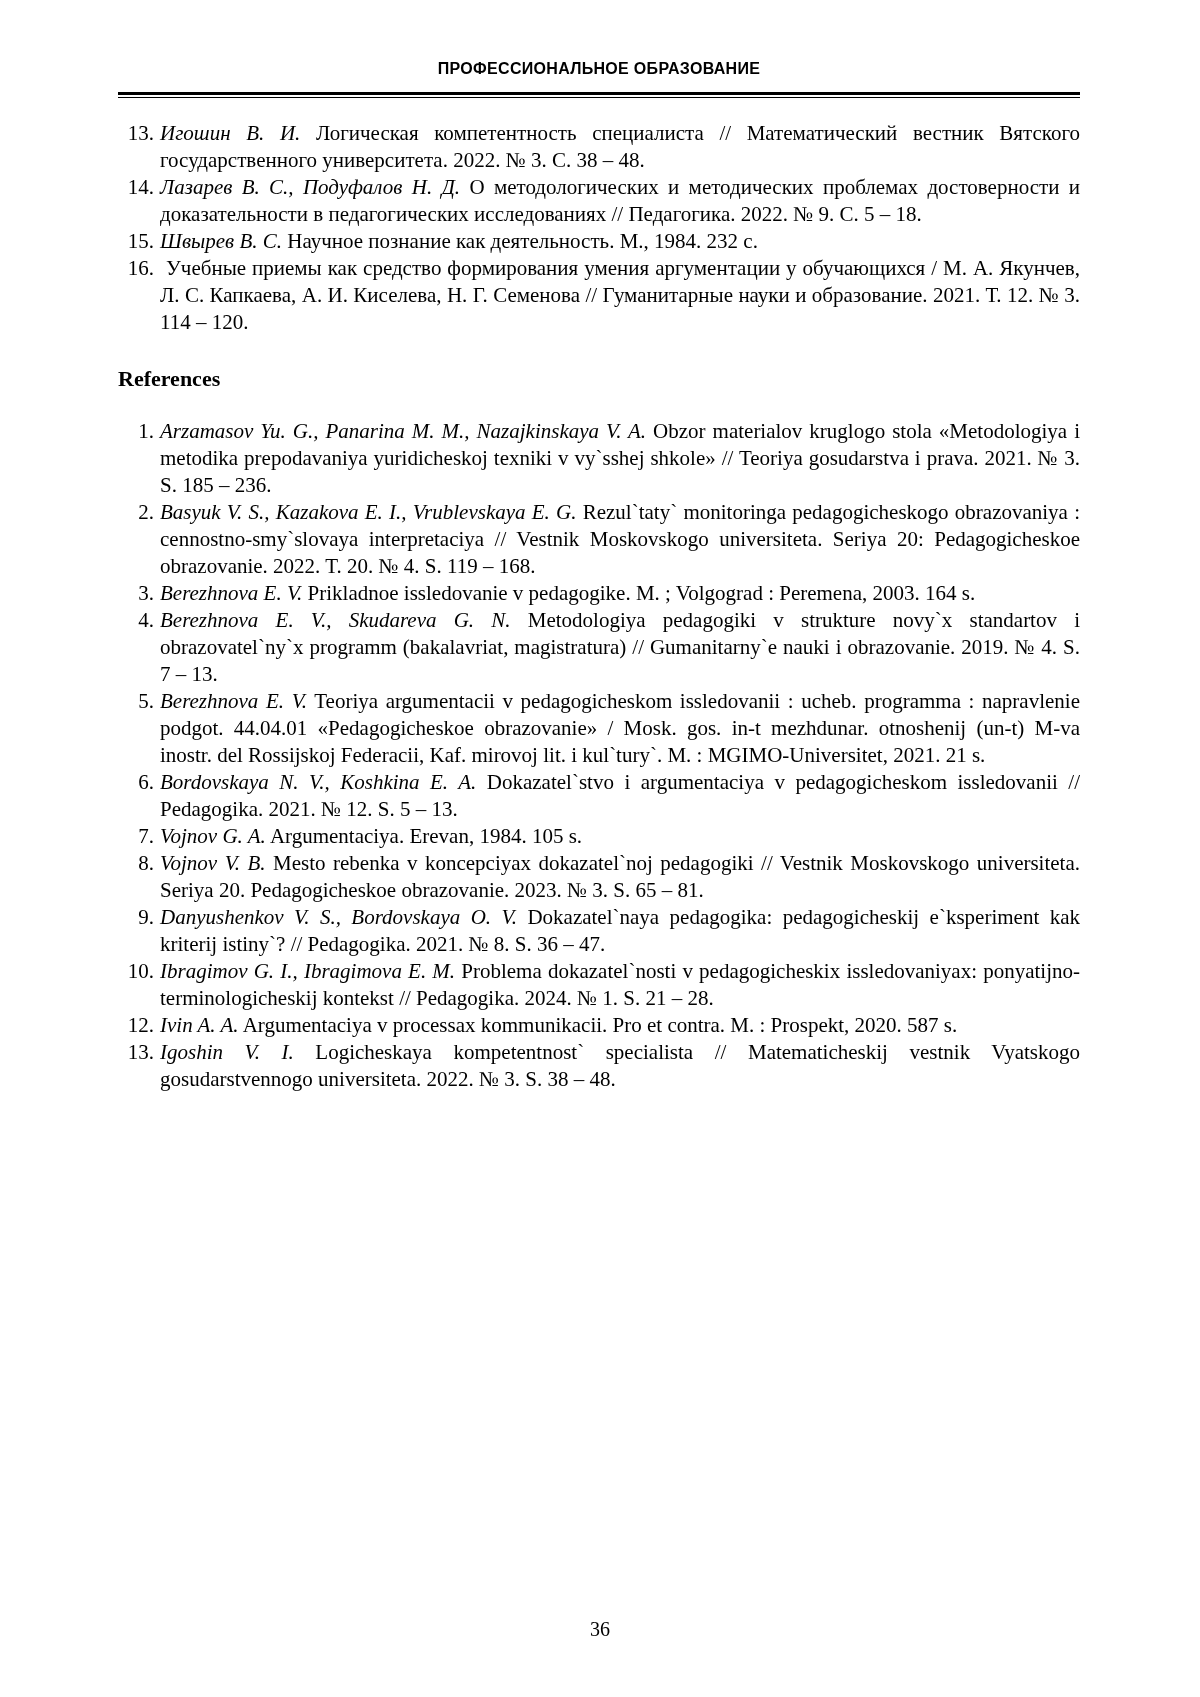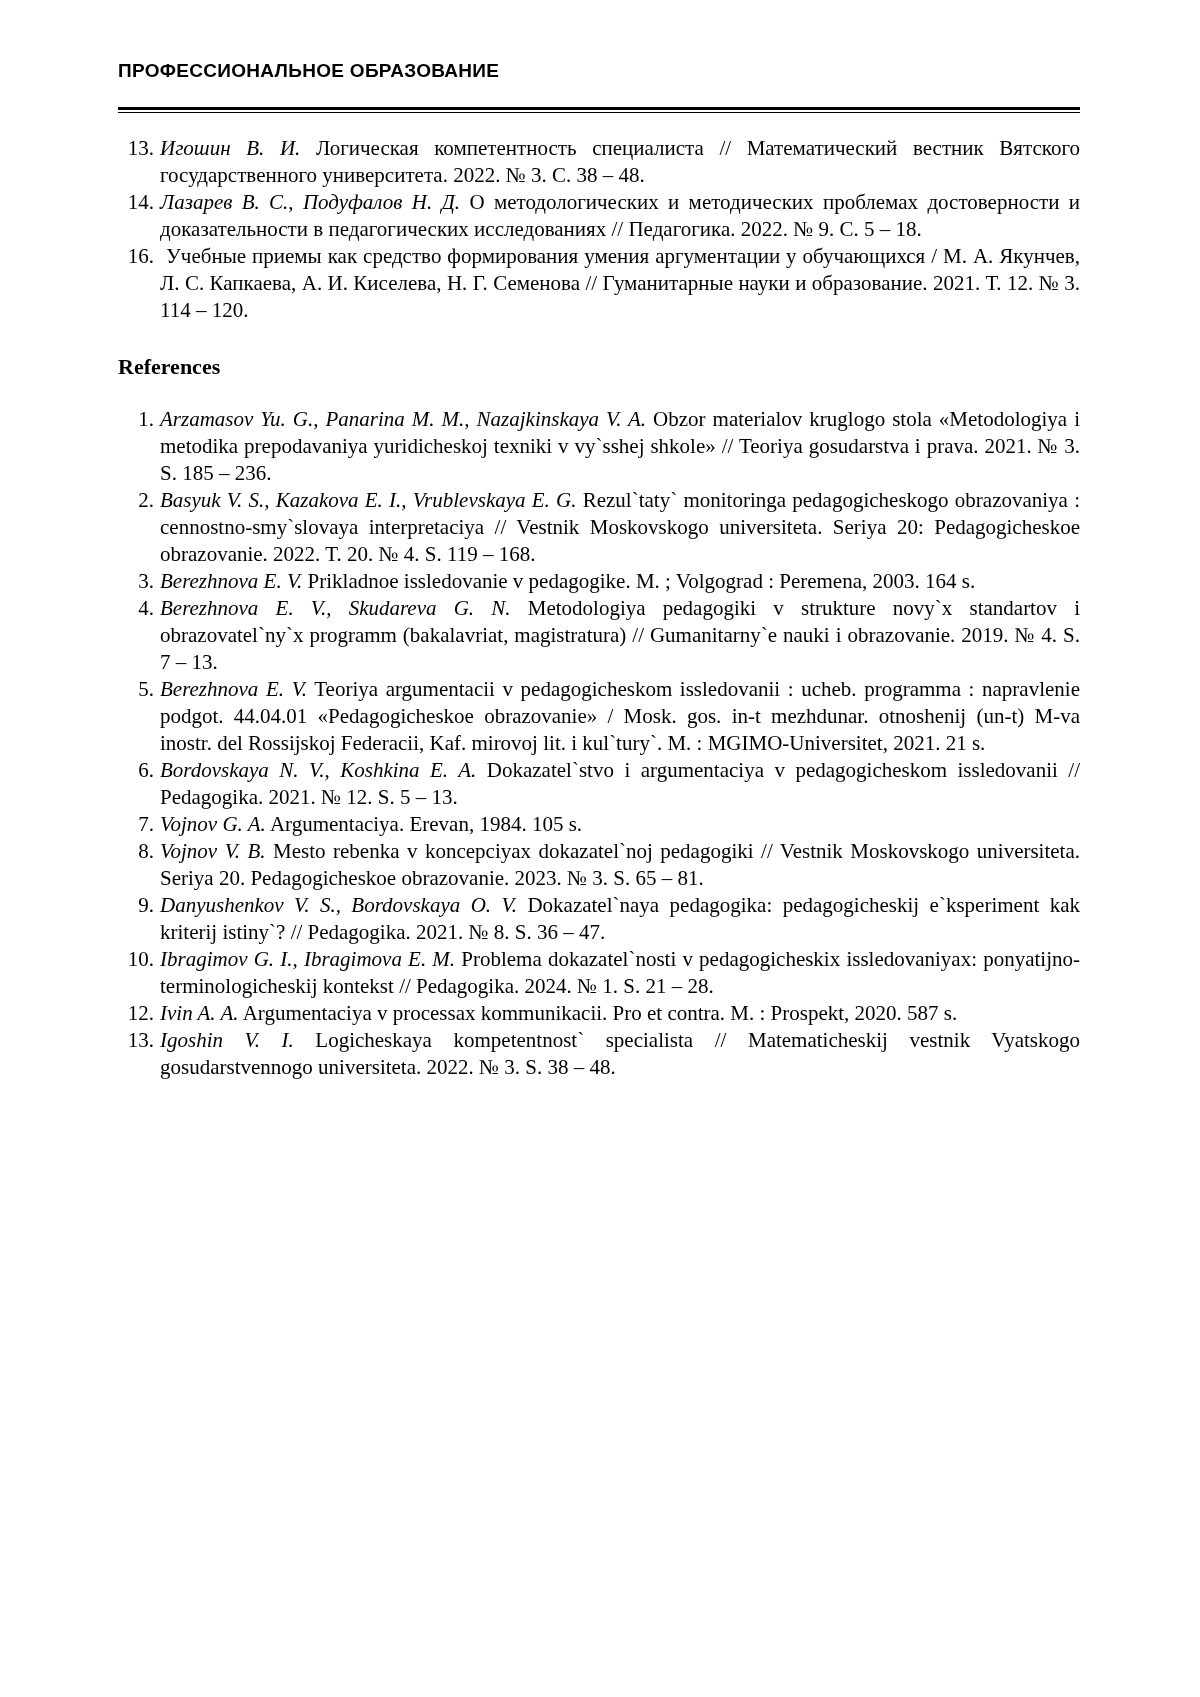--- a/index.html
+++ b/index.html
@@ -12,25 +12,26 @@
     position: relative;
     width: 1200px;
     height: 1697px;
     background: #ffffff;
     overflow: hidden;
   }
   .content {
     padding: 60px 120px 0 118px;
   }
   .running-head {
+    text-align: center;
     font-family: "Liberation Sans", "DejaVu Sans", sans-serif;
     font-weight: bold;
-    font-size: 19px;
+    font-size: 16px;
     letter-spacing: 0.3px;
-    margin-bottom: 25px;
+    margin-bottom: 14px;
   }
   .header-rule {
     border-top: 3.5px solid #000;
     border-bottom: 1.5px solid #000;
     height: 6px;
     margin-bottom: 22px;
   }
   .ref-list {
     font-size: 21px;
     line-height: 27px;
@@ -75,20 +76,23 @@
     <div class="header-rule"></div>
 
     <div class="ref-list">
       <div class="ref-item">
         <span class="num">13.</span><span class="authors">Игошин В. И.</span> <span>Логическая компетентность специалиста // Математический вестник Вятского государственного университета. 2022. № 3. С. 38 – 48.</span>
       </div>
       <div class="ref-item">
         <span class="num">14.</span><span class="authors">Лазарев В. С., Подуфалов Н. Д.</span> <span>О методологических и методических проблемах достоверности и доказательности в педагогических исследованиях // Педагогика. 2022. № 9. С. 5 – 18.</span>
       </div>
       <div class="ref-item">
+        <span class="num">15.</span><span class="authors">Швырев В. С.</span> <span>Научное познание как деятельность. М., 1984. 232 с.</span>
+      </div>
+      <div class="ref-item">
         <span class="num">16.</span><span class="authors"></span> <span>Учебные приемы как средство формирования умения аргументации у обучающихся / М. А. Якунчев, Л. С. Капкаева, А. И. Киселева, Н. Г. Семенова // Гуманитарные науки и образование. 2021. Т. 12. № 3. 114 – 120.</span>
       </div>
     </div>
 
     <div class="references-heading">References</div>
 
     <div class="ref-list">
       <div class="ref-item">
         <span class="num">1.</span><span class="authors">Arzamasov Yu. G., Panarina M. M., Nazajkinskaya V. A.</span> <span>Obzor materialov kruglogo stola «Metodologiya i metodika prepodavaniya yuridicheskoj texniki v vy`sshej shkole» // Teoriya gosudarstva i prava. 2021. № 3. S. 185 – 236.</span>
       </div>
@@ -122,13 +126,14 @@
       <div class="ref-item">
         <span class="num">12.</span><span class="authors">Ivin A. A.</span> <span>Argumentaciya v processax kommunikacii. Pro et contra. M. : Prospekt, 2020. 587 s.</span>
       </div>
       <div class="ref-item">
         <span class="num">13.</span><span class="authors">Igoshin V. I.</span> <span>Logicheskaya kompetentnost` specialista // Matematicheskij vestnik Vyatskogo gosudarstvennogo universiteta. 2022. № 3. S. 38 – 48.</span>
       </div>
     </div>
 
   </div>
 
+  <div class="page-number">36</div>
 </div>
 
 </body></html>

